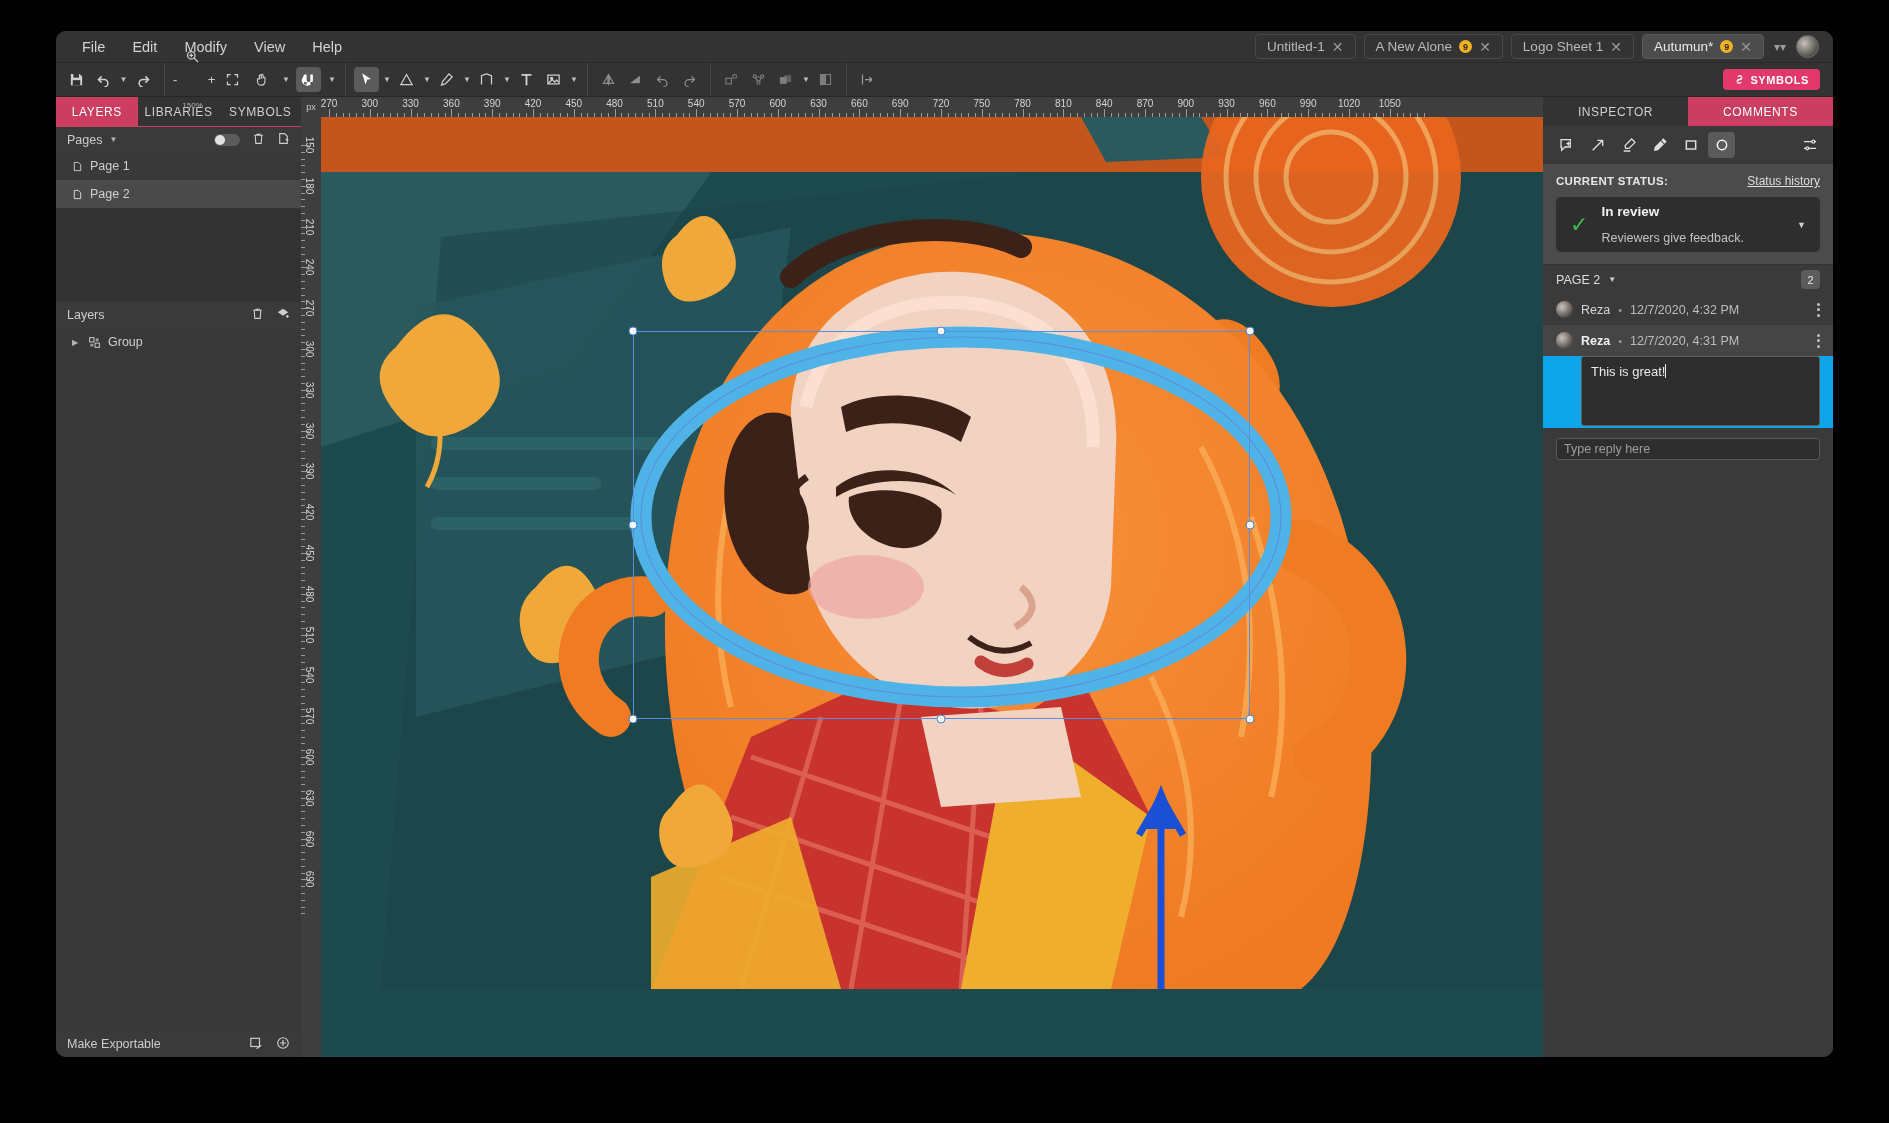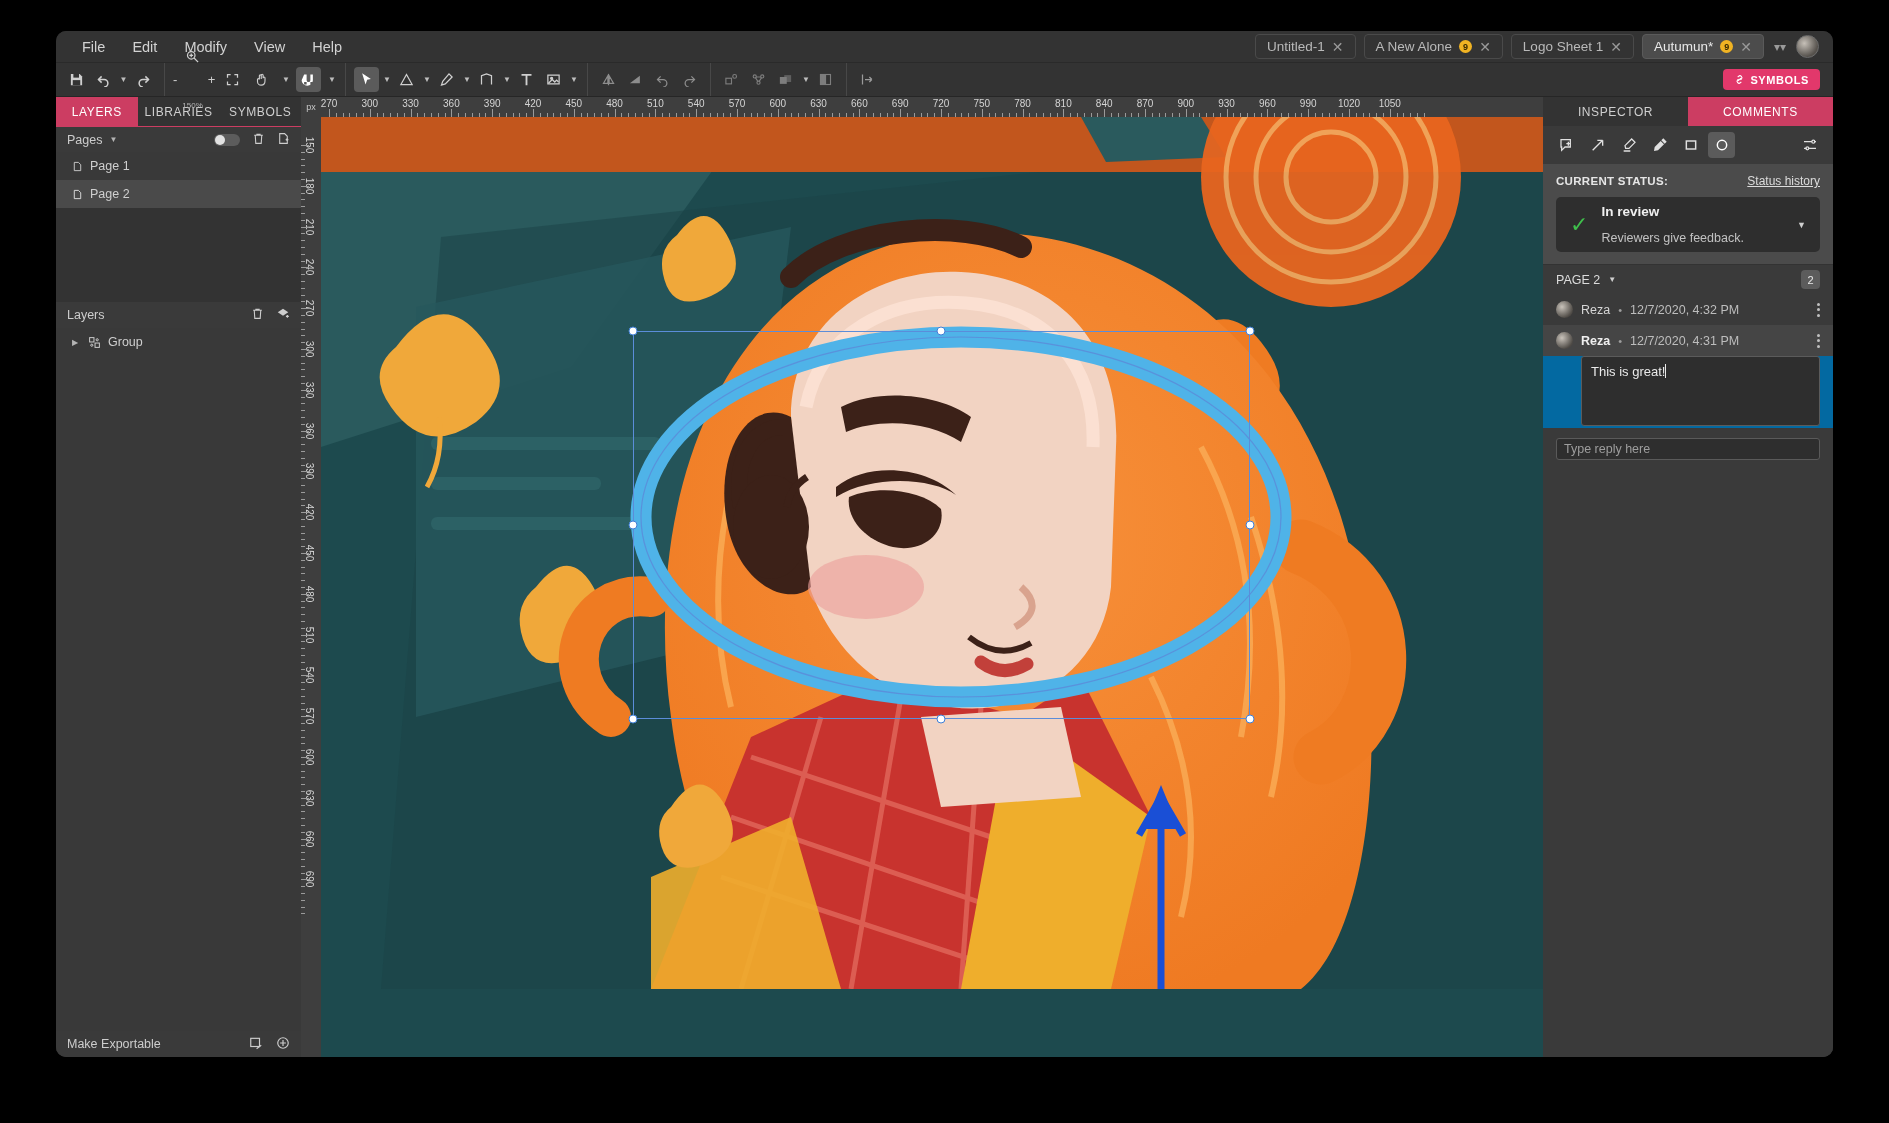--- a/index.html
+++ b/index.html
@@ -1066,21 +1066,21 @@
         <span class="cname b">Reza</span>
         <span class="cdot">•</span>
         <span class="ctime">12/7/2020, 4:31 PM</span>
         <span class="ckebab">
             <i></i>
             <i></i>
             <i></i>
           </span>
       </div>
 
-      <div style="background:#0369a1;padding-bottom:2px">
+      <div style="background:#0ea5e9;padding-bottom:2px">
         <div class="editbox">
           <span>This is great!</span><span class="caret-bar"></span>
         </div>
       </div>
 
 
       <div class="replywrap">
         <div class="reply">Type reply here</div>
       </div>
     </div>

